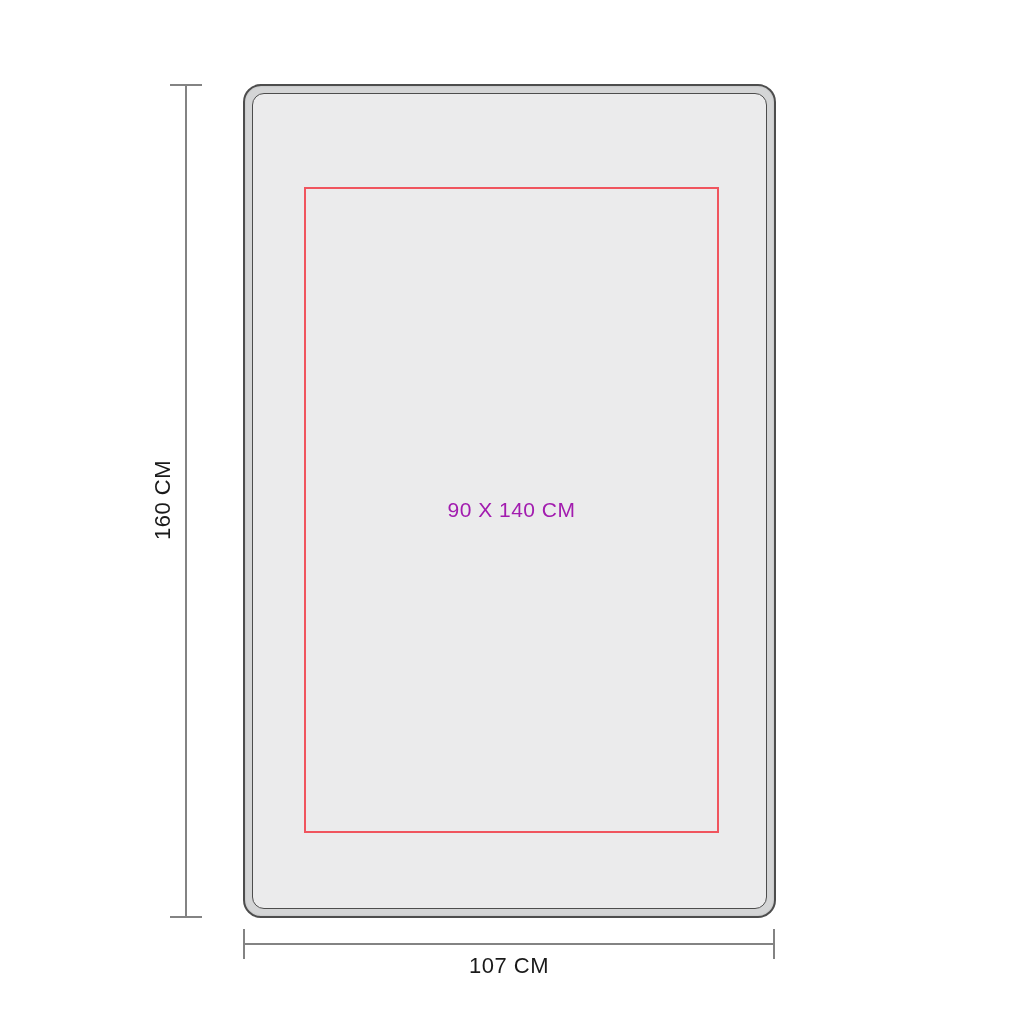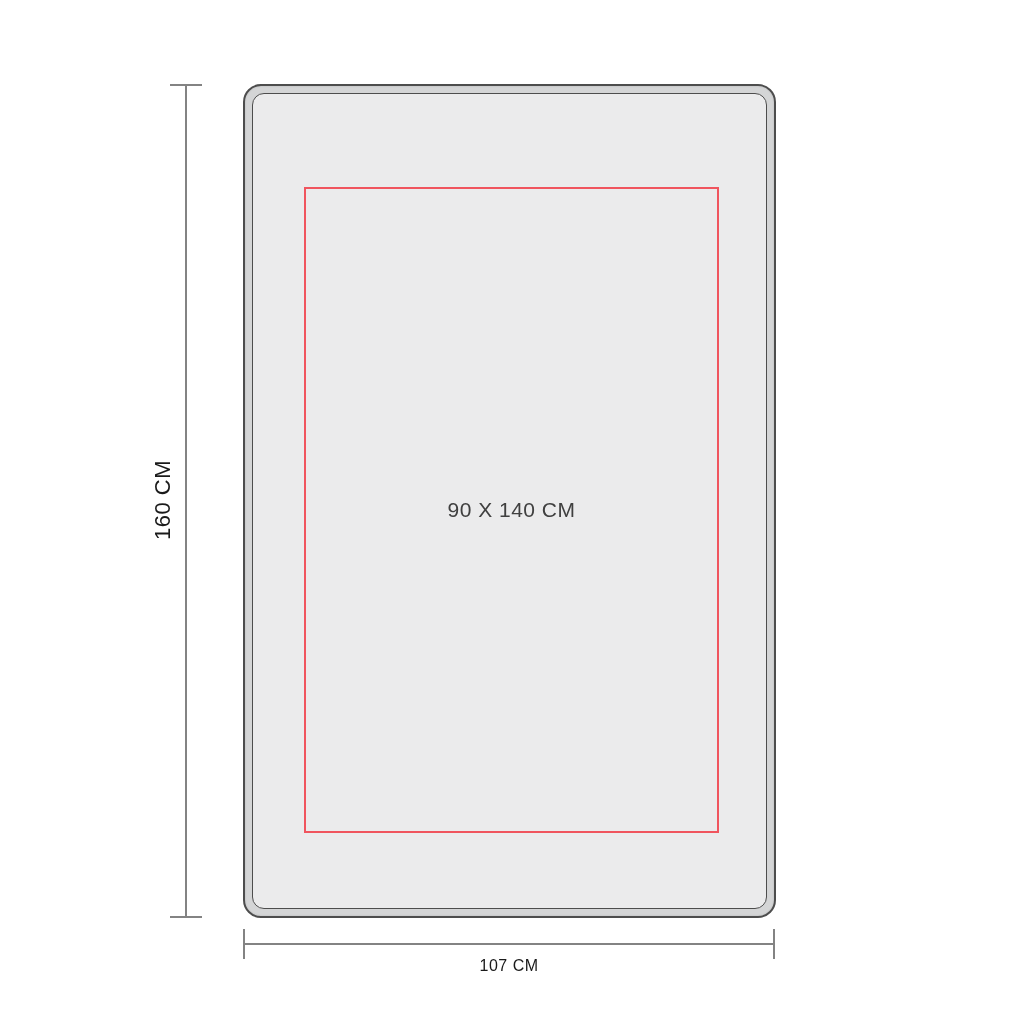--- a/index.html
+++ b/index.html
@@ -51,21 +51,21 @@
     height: 646px;
     box-sizing: border-box;
     border: 2px solid #f0545e;
     display: flex;
     align-items: center;
     justify-content: center;
   }
   .print-area-label {
     font-size: 21px;
     letter-spacing: 0.5px;
-    color: #404040;
+    color: #a21caf;
   }
 
   
   .dim { position: absolute; background: #838383; }
 
   
   .dim-v-line   { left: 185px; top: 84px;  width: 2px;  height: 834px; }
   .dim-v-cap-t  { left: 170px; top: 84px;  width: 32px; height: 2px; }
   .dim-v-cap-b  { left: 170px; top: 916px; width: 32px; height: 2px; }
   .dim-v-label {
@@ -82,21 +82,21 @@
 
   
   .dim-h-line   { left: 243px; top: 943px; width: 532px; height: 2px; }
   .dim-h-tick-l { left: 243px; top: 929px; width: 2px;  height: 30px; }
   .dim-h-tick-r { left: 773px; top: 929px; width: 2px;  height: 30px; }
   .dim-h-label {
     position: absolute;
     left: 509px;
     top: 966px;
     transform: translate(-50%, -50%);
-    font-size: 16px;
+    font-size: 22px;
     letter-spacing: 0.5px;
     white-space: nowrap;
     color: #1a1a1a;
   }
 </style>
 </head>
 <body>
 
 <div id="canvas">
 

